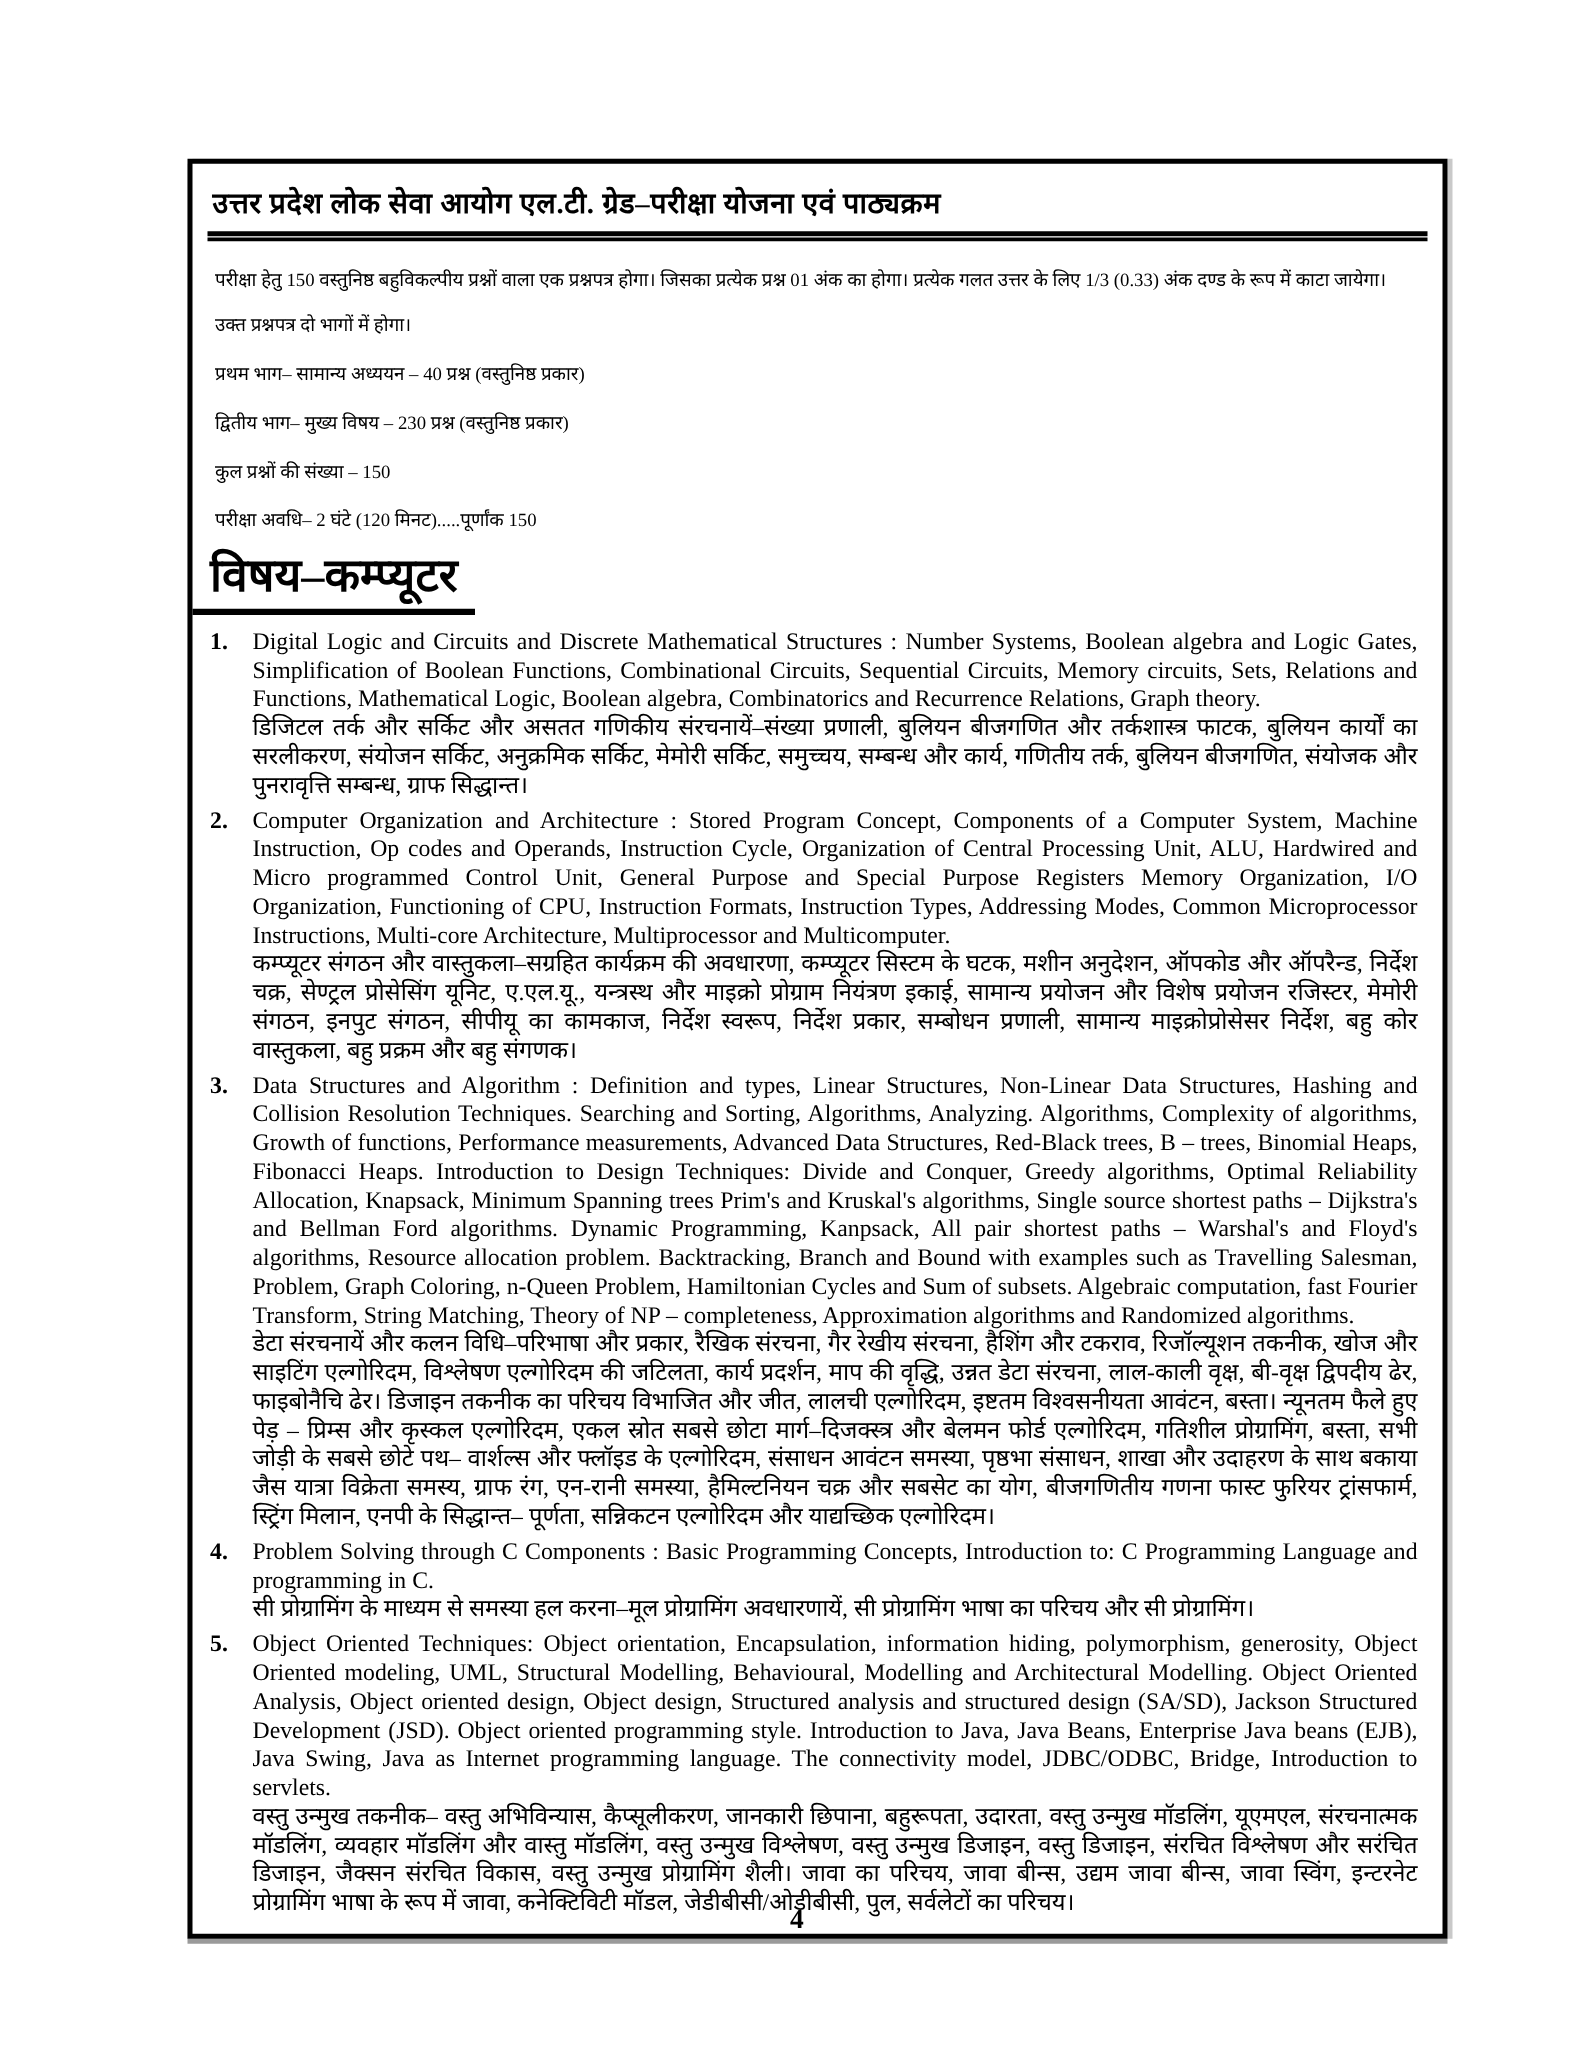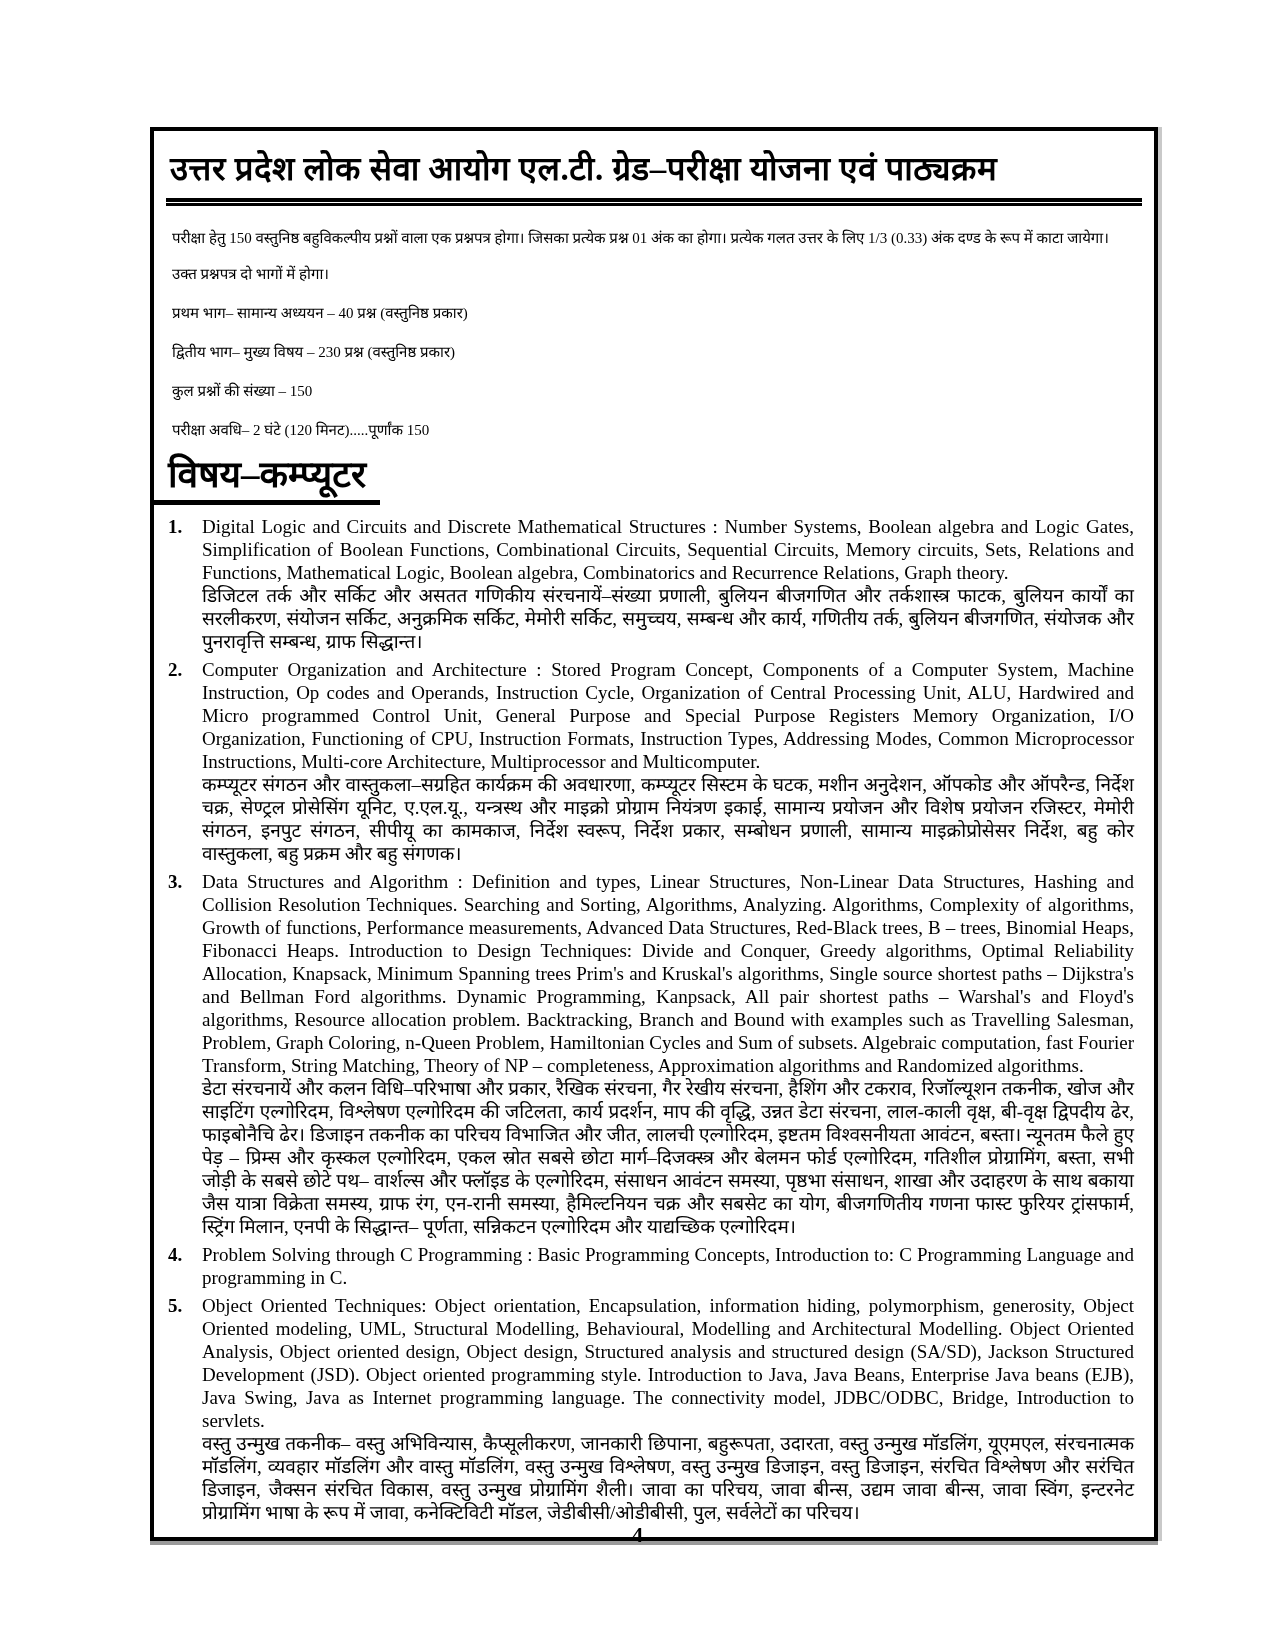--- a/index.html
+++ b/index.html
@@ -14,21 +14,21 @@
     position:absolute;
     left:150px; top:127px;
     width:1008px;
     min-height:1380px;
     border:4px solid #000;
     background:#fff;
     box-shadow:0 4px 0 #9a9a9a, 4px 0 0 #c9c9c9;
     padding-bottom:8px;
   }
   .main-title {
-    font-size:33px;
+    font-size:23px;
     font-weight:bold;
     padding:14px 32px 6px 16px;
     letter-spacing:0.5px;
     white-space:nowrap;
   }
   .title-rule {
     margin:2px 12px 0 12px;
     height:8px;
     border-top:4px solid #000;
     border-bottom:3px solid #000;
@@ -112,21 +112,22 @@
     </div>
 
     <div class="syl-item">
       <span class="syl-num">3.</span>
       <div class="syl-para"><span class="b">Data Structures and Algorithm :</span> <span>Definition and types, Linear Structures, Non-Linear Data Structures, Hashing and Collision Resolution Techniques. Searching and Sorting, Algorithms, Analyzing. Algorithms, Complexity of algorithms, Growth of functions, Performance measurements, Advanced Data Structures, Red-Black trees, B – trees, Binomial Heaps, Fibonacci Heaps. Introduction to Design Techniques: Divide and Conquer, Greedy algorithms, Optimal Reliability Allocation, Knapsack, Minimum Spanning trees Prim's and Kruskal's algorithms, Single source shortest paths – Dijkstra's and Bellman Ford algorithms. Dynamic Programming, Kanpsack, All pair shortest paths – Warshal's and Floyd's algorithms, Resource allocation problem. Backtracking, Branch and Bound with examples such as Travelling Salesman, Problem, Graph Coloring, n-Queen Problem, Hamiltonian Cycles and Sum of subsets. Algebraic computation, fast Fourier Transform, String Matching, Theory of NP – completeness, Approximation algorithms and Randomized algorithms.</span></div>
       <div class="syl-para"><span class="b">डेटा संरचनायें और कलन विधि–</span><span>परिभाषा और प्रकार, रैखिक संरचना, गैर रेखीय संरचना, हैशिंग और टकराव, रिजॉल्यूशन तकनीक, खोज और साइटिंग एल्गोरिदम, विश्लेषण एल्गोरिदम की जटिलता, कार्य प्रदर्शन, माप की वृद्धि, उन्नत डेटा संरचना, लाल-काली वृक्ष, बी-वृक्ष द्विपदीय ढेर, फाइबोनैचि ढेर। डिजाइन तकनीक का परिचय विभाजित और जीत, लालची एल्गोरिदम, इष्टतम विश्वसनीयता आवंटन, बस्ता। न्यूनतम फैले हुए पेड़ – प्रिम्स और कृस्कल एल्गोरिदम, एकल स्रोत सबसे छोटा मार्ग–दिजक्स्त्र और बेलमन फोर्ड एल्गोरिदम, गतिशील प्रोग्रामिंग, बस्ता, सभी जोड़ी के सबसे छोटे पथ– वार्शल्स और फ्लॉइड के एल्गोरिदम, संसाधन आवंटन समस्या, पृष्ठभा संसाधन, शाखा और उदाहरण के साथ बकाया जैस यात्रा विक्रेता समस्य, ग्राफ रंग, एन-रानी समस्या, हैमिल्टनियन चक्र और सबसेट का योग, बीजगणितीय गणना फास्ट फुरियर ट्रांसफार्म, स्ट्रिंग मिलान, एनपी के सिद्धान्त– पूर्णता, सन्निकटन एल्गोरिदम और याद्यच्छिक एल्गोरिदम।</span></div>
     </div>
 
     <div class="syl-item">
       <span class="syl-num">4.</span>
-      <div class="syl-para"><span class="b">Problem Solving through C Programming :</span> <span>Basic Programming Concepts, Introduction to: C Programming Language and programming in C.</span></div>
+      <div class="syl-para"><span class="b">Problem Solving through C Components :</span> <span>Basic Programming Concepts, Introduction to: C Programming Language and programming in C.</span></div>
+      <div class="syl-para"><span class="b">सी प्रोग्रामिंग के माध्यम से समस्या हल करना–</span><span>मूल प्रोग्रामिंग अवधारणायें, सी प्रोग्रामिंग भाषा का परिचय और सी प्रोग्रामिंग।</span></div>
     </div>
 
     <div class="syl-item">
       <span class="syl-num">5.</span>
       <div class="syl-para"><span class="b">Object Oriented Techniques:</span> <span>Object orientation, Encapsulation, information hiding, polymorphism, generosity, Object Oriented modeling, UML, Structural Modelling, Behavioural, Modelling and Architectural Modelling. Object Oriented Analysis, Object oriented design, Object design, Structured analysis and structured design (SA/SD), Jackson Structured Development (JSD). Object oriented programming style. Introduction to Java, Java Beans, Enterprise Java beans (EJB), Java Swing, Java as Internet programming language. The connectivity model, JDBC/ODBC, Bridge, Introduction to servlets.</span></div>
       <div class="syl-para"><span class="b">वस्तु उन्मुख तकनीक–</span> <span>वस्तु अभिविन्यास, कैप्सूलीकरण, जानकारी छिपाना, बहुरूपता, उदारता, वस्तु उन्मुख मॉडलिंग, यूएमएल, संरचनात्मक मॉडलिंग, व्यवहार मॉडलिंग और वास्तु मॉडलिंग, वस्तु उन्मुख विश्लेषण, वस्तु उन्मुख डिजाइन, वस्तु डिजाइन, संरचित विश्लेषण और सरंचित डिजाइन, जैक्सन संरचित विकास, वस्तु उन्मुख प्रोग्रामिंग शैली। जावा का परिचय, जावा बीन्स, उद्यम जावा बीन्स, जावा स्विंग, इन्टरनेट प्रोग्रामिंग भाषा के रूप में जावा, कनेक्टिविटी मॉडल, जेडीबीसी/ओडीबीसी, पुल, सर्वलेटों का परिचय।</span></div>
     </div>
 
   </div>
 </div>

